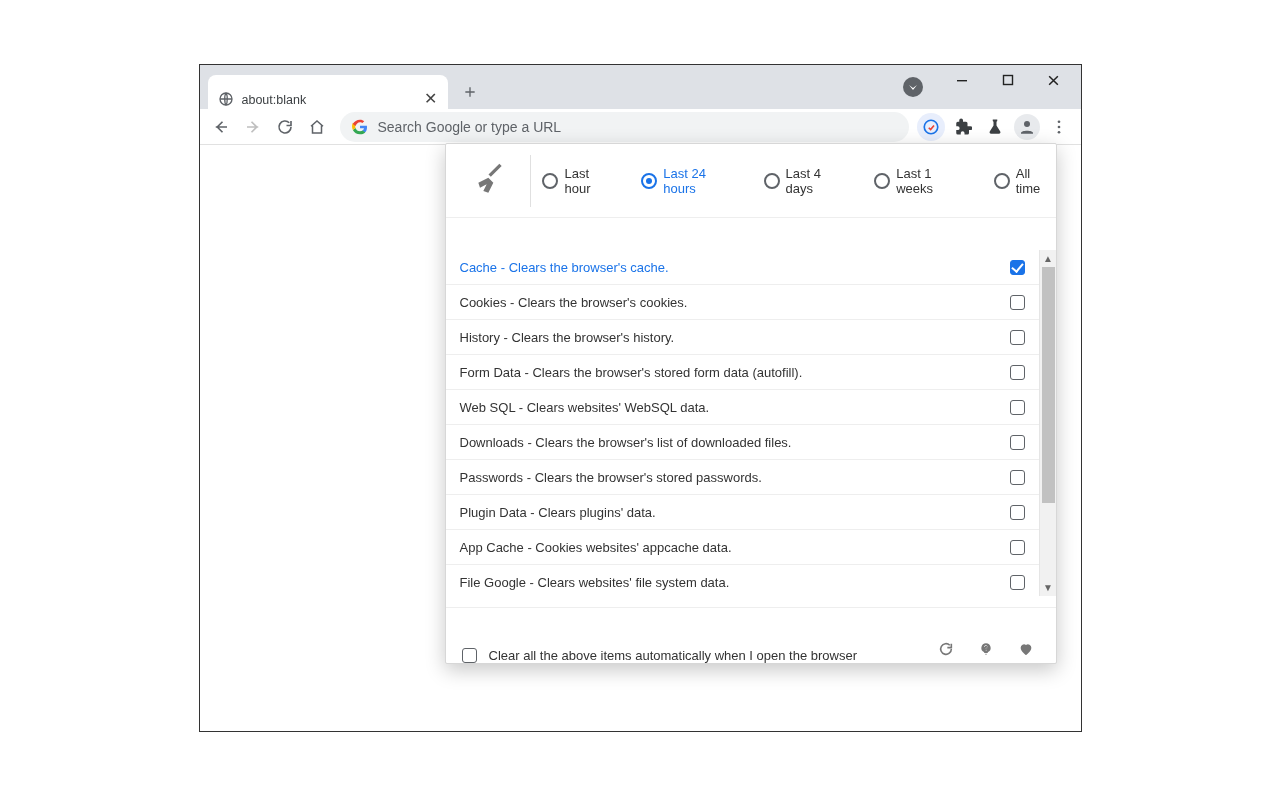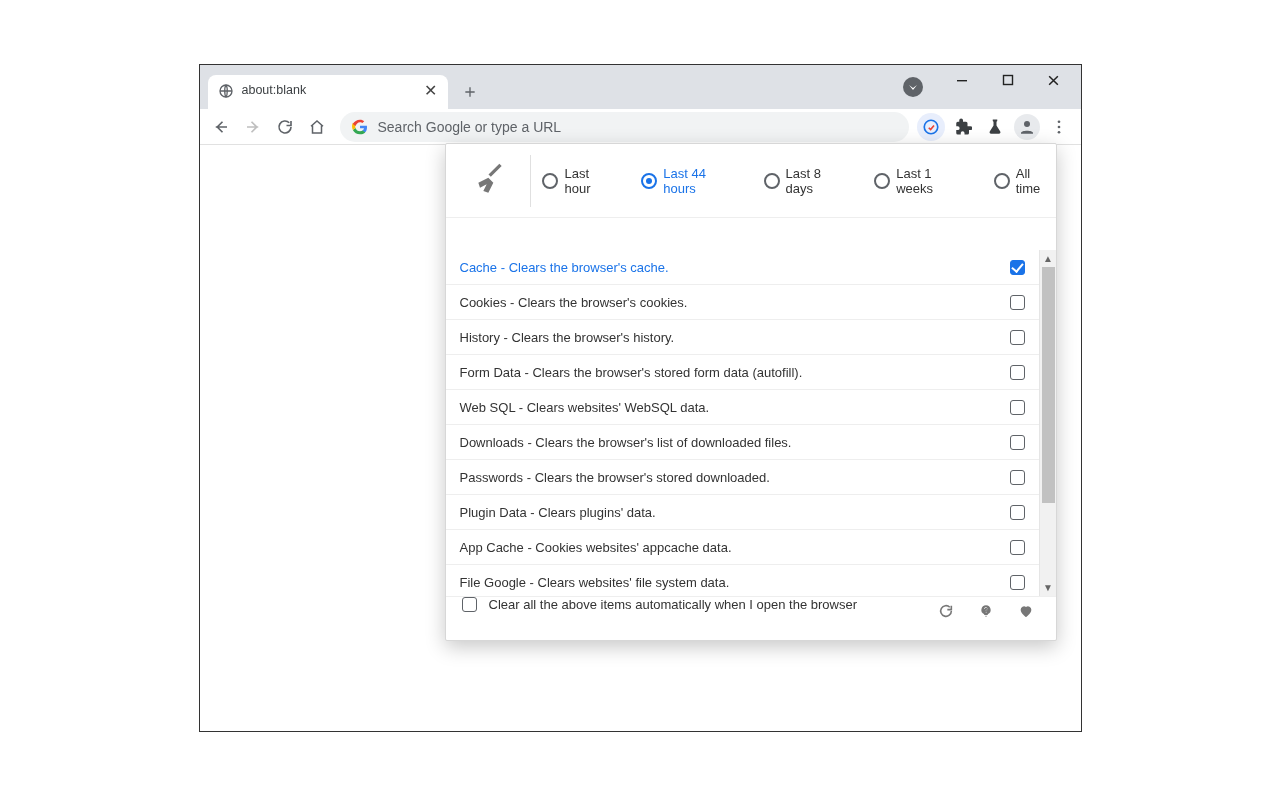--- a/index.html
+++ b/index.html
@@ -34,22 +34,22 @@
     position: relative;
   }
   .tab {
     margin-left: 8px;
     height: 34px;
     width: 240px;
     background: #fff;
     border-top-left-radius: 8px;
     border-top-right-radius: 8px;
     display: flex;
-    align-items: flex-start;
-    padding: 8px 10px;
+    align-items: flex-end;
+    padding: 2px 10px;
     font-size: 12.5px;
     color: #3c4043;
     gap: 8px;
   }
   .tab .globe-icon { width:16px; height:16px; }
   .tab .title { flex:1; white-space:nowrap; overflow:hidden; text-overflow:ellipsis; }
   .tab .close { font-size: 16px; line-height:1; color:#444; cursor:pointer; }
   .newtab {
     width: 28px; height: 28px; display:flex; align-items:center; justify-content:center;
     margin-left: 8px; margin-bottom:3px; color:#5f6368; font-size: 18px; cursor:pointer;
@@ -150,28 +150,29 @@
     content:""; position:absolute; left:3px; top:0px; width:5px; height:9px; border:solid #fff; border-width:0 2px 2px 0; transform:rotate(40deg);
   }
   .scrollbar-gutter {
     width:17px; background:#f1f1f1; border-left:1px solid #e5e5e5; position:relative;
   }
   .sb-arrow { position:absolute; left:0; width:17px; height:17px; display:flex; align-items:center; justify-content:center; color:#666; font-size:10px;}
   .sb-arrow.up { top:0;}
   .sb-arrow.down { bottom:0;}
   .sb-thumb { position:absolute; top:17px; left:2px; width:13px; height:236px; background:#c1c1c1; border-radius:0;}
   .popup-footer {
-    height: 44px;
+    height: 56px;
     border-top: 1px solid #eee;
     display:flex;
-    align-items:flex-start;
+    align-items:flex-end;
     padding: 0 16px;
     font-size: 13px;
     color:#333;
     gap: 12px;
+    margin-top: 11px;
   }
   .popup-footer .spacer { flex:1; }
   .ficon { width:28px; height:28px; display:flex; align-items:center; justify-content:center; color:#777; cursor:pointer;}
   svg { display:block; }
 </style>
 </head>
 <body>
 
 <div class="stage">
   <div class="browser-frame">
@@ -295,25 +296,25 @@
           </svg>
         </span>
         <div class="vline"></div>
         <div class="time-options" id="time-options">
             <label class="radio">
               <span class="radiodot"></span>
               <span>Last hour</span>
             </label>
             <label class="radio">
               <span class="radiodot selected"></span>
-              <span style="color: rgb(26, 115, 232);">Last 44 hours</span>
+              <span style="color: rgb(26, 115, 232);">Last 24 hours</span>
             </label>
             <label class="radio">
               <span class="radiodot"></span>
-              <span>Last 8 days</span>
+              <span>Last 4 days</span>
             </label>
             <label class="radio">
               <span class="radiodot"></span>
               <span>Last 1 weeks</span>
             </label>
             <label class="radio">
               <span class="radiodot"></span>
               <span>All time</span>
             </label>
           </div>
@@ -339,21 +340,21 @@
             </div>
             <div class="row">
               <span>Web SQL - Clears websites' WebSQL data.</span>
               <span class="cbox"></span>
             </div>
             <div class="row">
               <span>Downloads - Clears the browser's list of downloaded files.</span>
               <span class="cbox"></span>
             </div>
             <div class="row">
-              <span>Passwords - Clears the browser's stored downloaded.</span>
+              <span>Passwords - Clears the browser's stored passwords.</span>
               <span class="cbox"></span>
             </div>
             <div class="row">
               <span>Plugin Data - Clears plugins' data.</span>
               <span class="cbox"></span>
             </div>
             <div class="row">
               <span>App Cache - Cookies websites' appcache data.</span>
               <span class="cbox"></span>
             </div>

